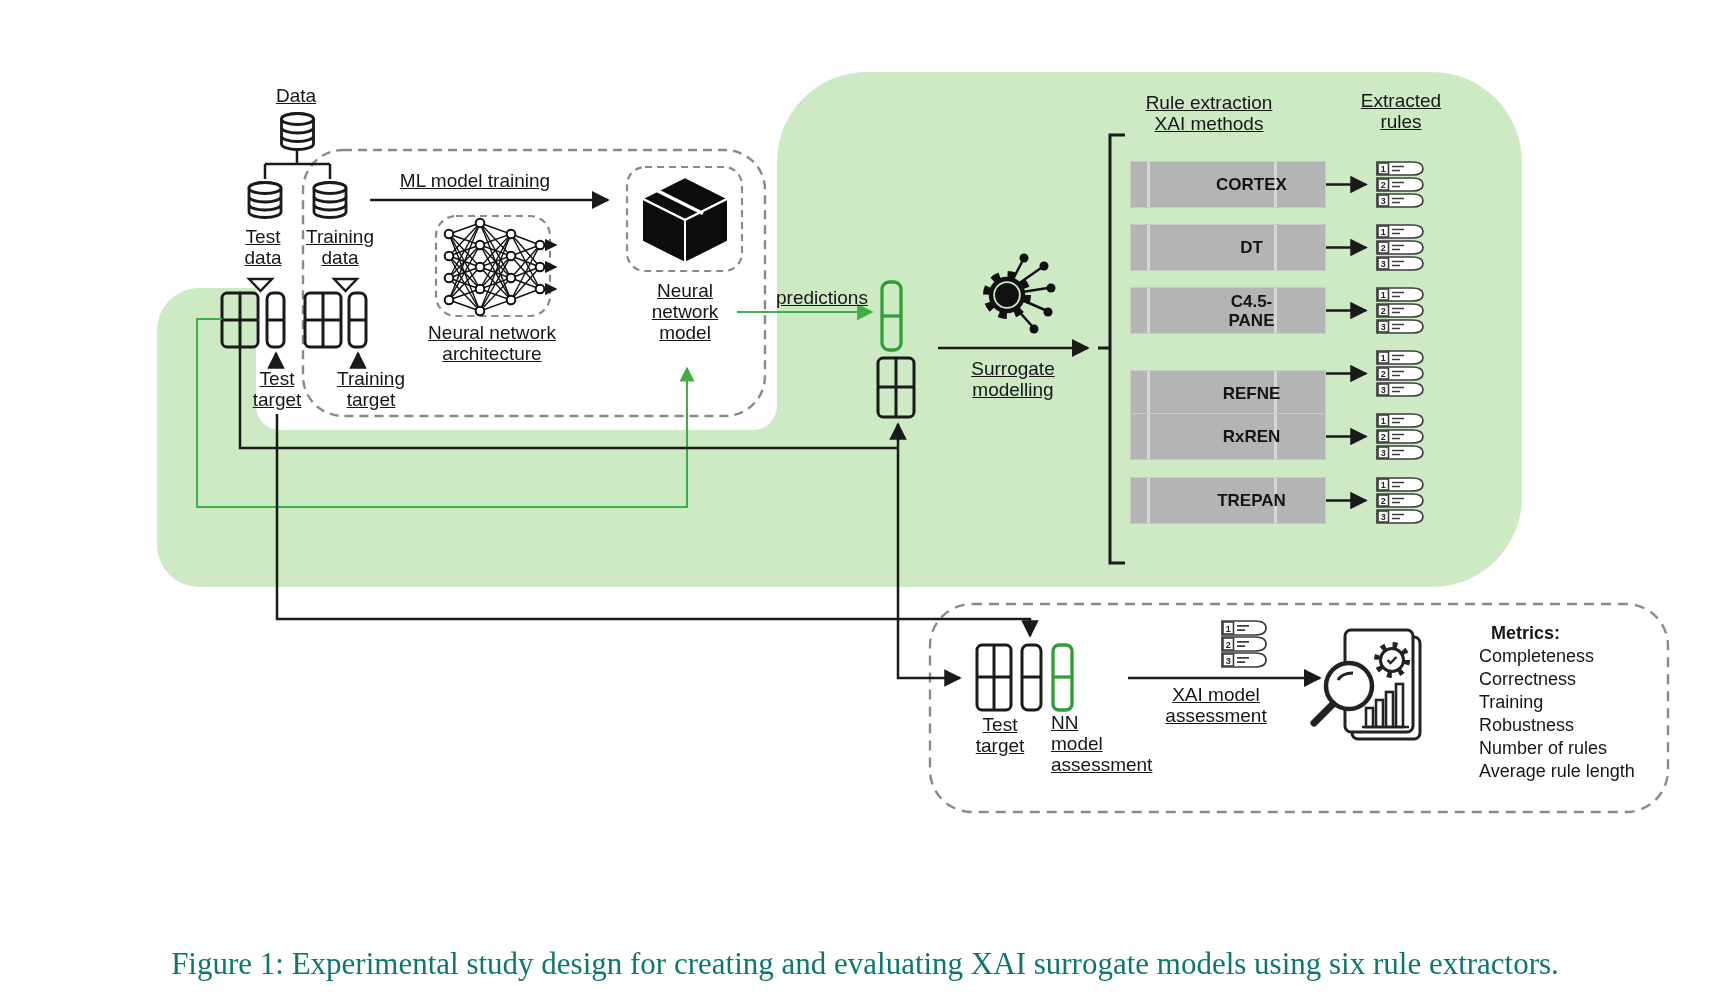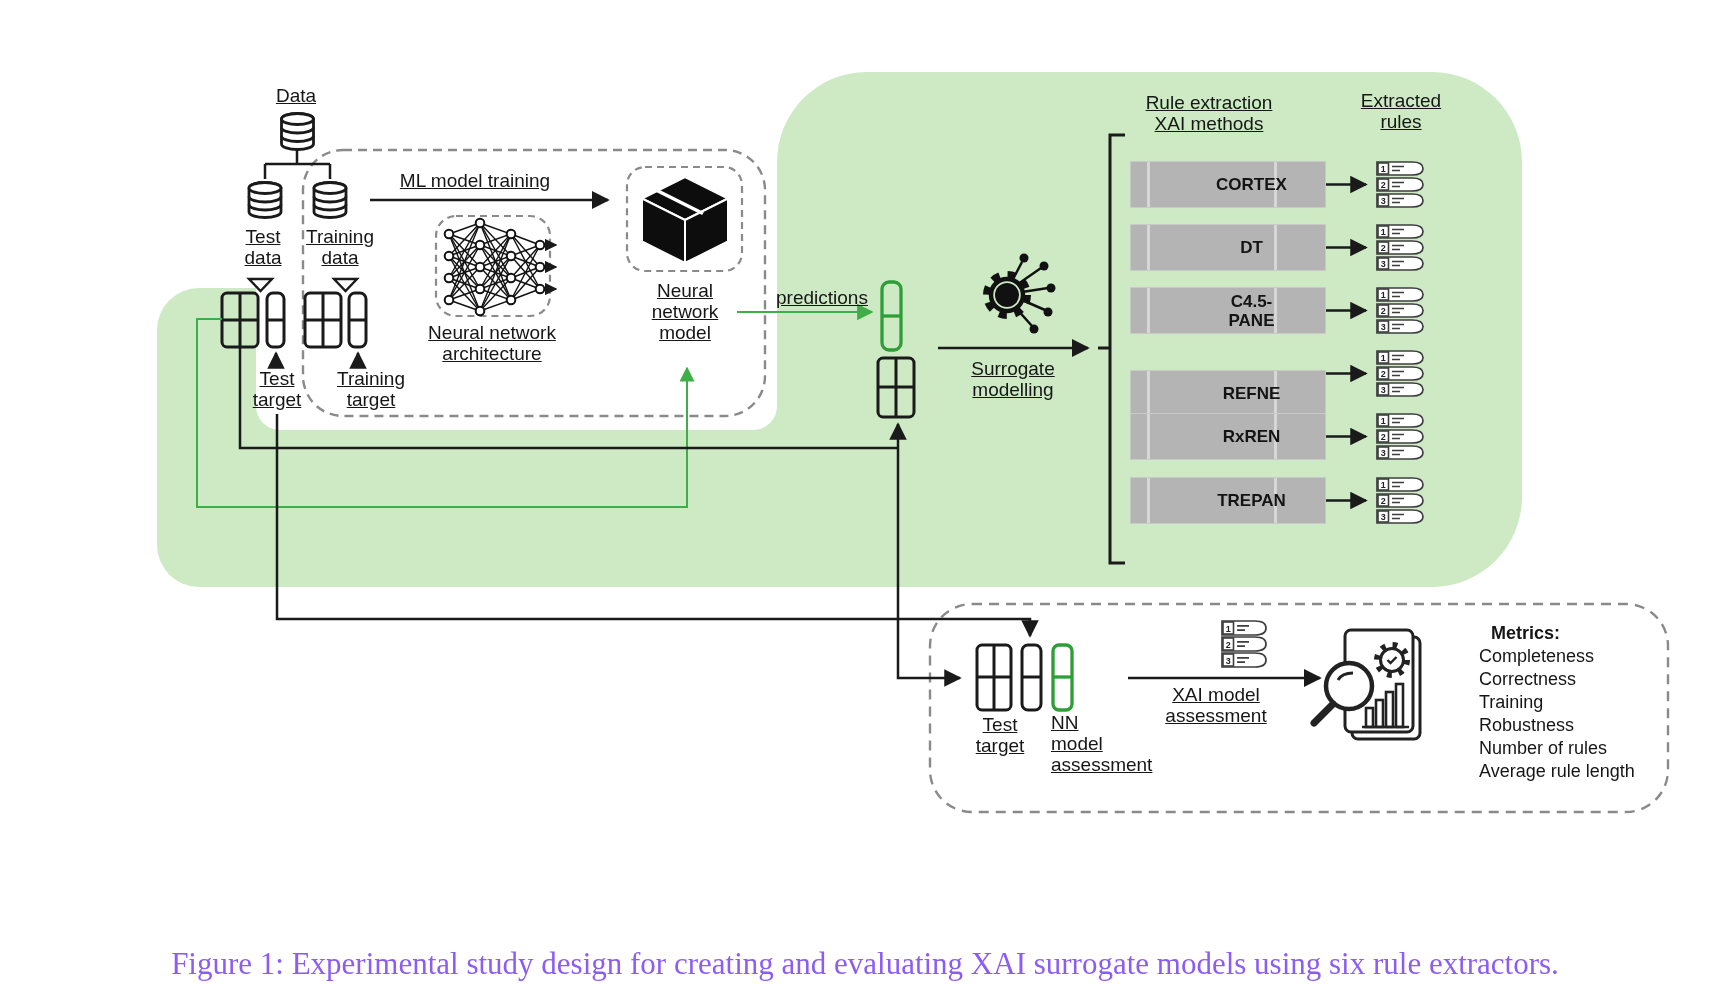--- a/index.html
+++ b/index.html
@@ -25,21 +25,21 @@
   .method-box{position:absolute;z-index:3;left:1130px;width:196px;height:47px;
       background:linear-gradient(to right,var(--box-grey) 0 16px,var(--box-stripe) 16px 19px,
                  var(--box-grey) 19px 143px,var(--box-stripe) 143px 146px,var(--box-grey) 146px 162px);
       border:1.5px solid #c9c9c9;box-sizing:border-box;
       display:flex;align-items:center;justify-content:center;
       font-weight:700;font-size:17px;line-height:19px;white-space:pre-line;text-align:center;color:#141414;padding-left:47px;}
   #metrics{position:absolute;left:1479px;top:622px;z-index:3;text-align:left;}
   #metrics .title{font-weight:700;font-size:18px;line-height:23px;margin-left:12px;}
   #metrics .item{font-size:18px;line-height:23px;}
   #caption{position:absolute;left:0;top:946px;width:1730px;text-align:center;z-index:3;
-           font-family:"Liberation Serif",serif;font-size:31px;color:#8b5cf6;}
+           font-family:"Liberation Serif",serif;font-size:31px;color:#0f766e;}
 </style>
 </head>
 <body>
 
 <div id="stage">
 
   <div id="green-main" class="green"></div>
   <div id="green-band" class="green"></div>
   <div id="white-panel"></div>
 

